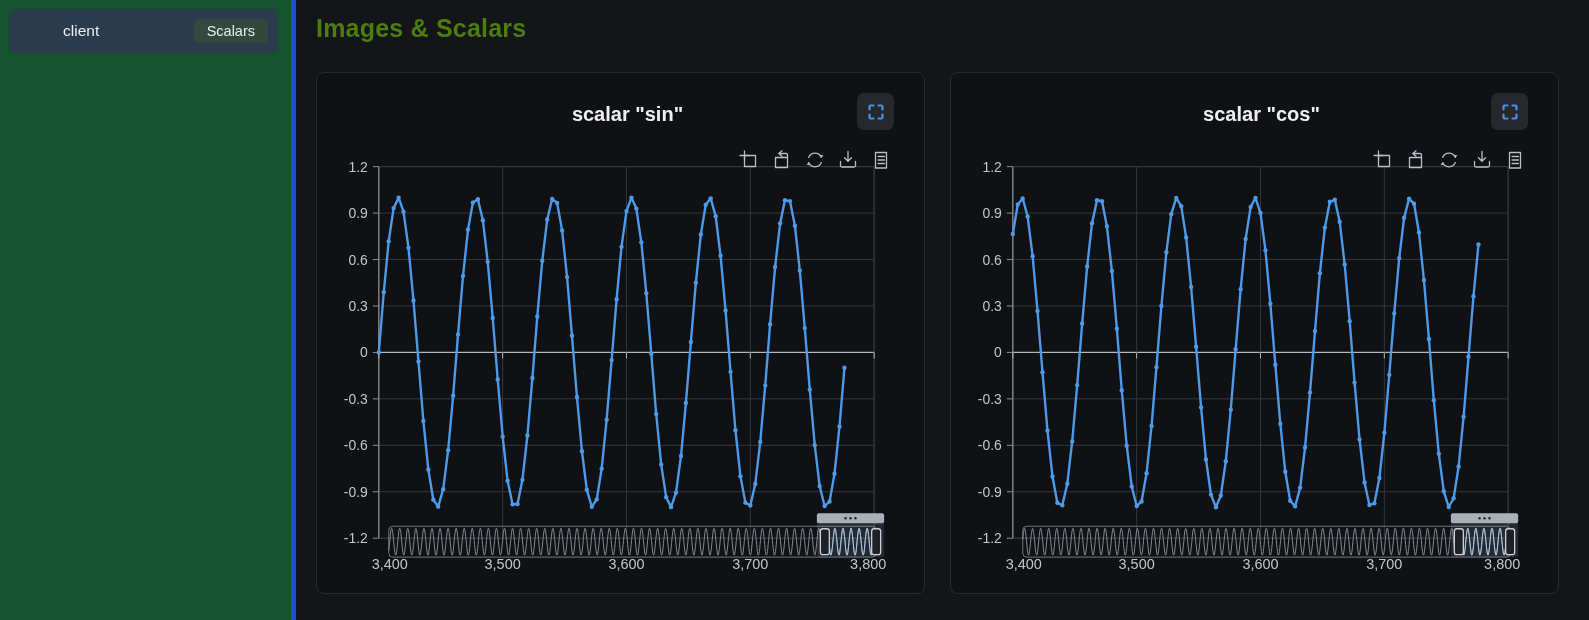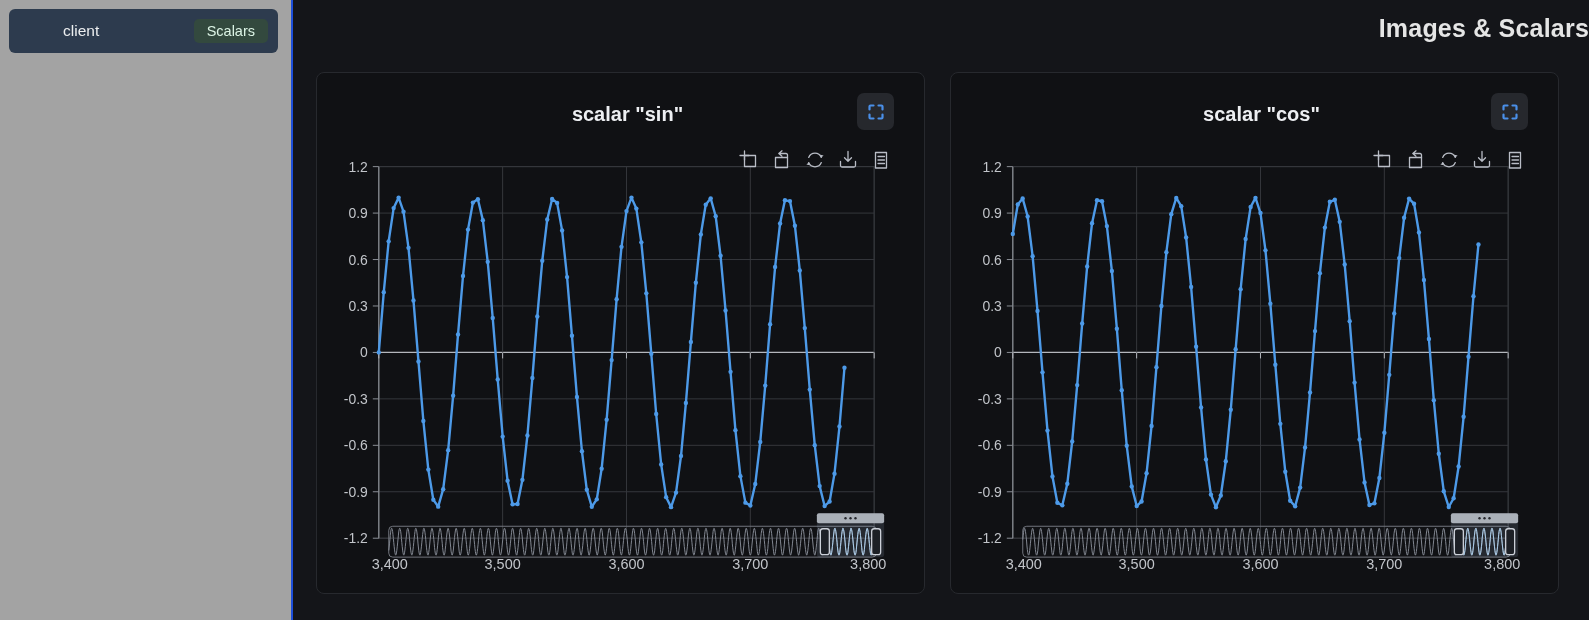--- a/index.html
+++ b/index.html
@@ -1,28 +1,28 @@
 <!DOCTYPE html>
 <html><head>
 <meta charset="utf-8">
 <style>
   html,body{margin:0;padding:0;background:#141519;width:1589px;height:620px;overflow:hidden;
     font-family:"Liberation Sans","DejaVu Sans",sans-serif;}
   .app{position:relative;width:1589px;height:620px;}
   
-  .sidebar{position:absolute;left:0;top:0;bottom:0;width:291px;background:#a3a3a3;
-    border-right:2px solid #1d4ed8;}
+  .sidebar{position:absolute;left:0;top:0;bottom:0;width:291px;background:#14532d;
+    border-right:5px solid #1d4ed8;}
   .client-item{margin:9px 13px 0 9px;height:44px;background:#2d3b4e;border-radius:6px;
     display:flex;align-items:center;padding-left:54px;padding-right:10px;cursor:pointer;}
   .client-label{color:#eceef0;font-size:15.5px;}
   .badge{margin-left:auto;background:#33493e;color:#dbf3e4;font-size:14.5px;
     padding:4px 13px;border-radius:5px;}
   
   .main{position:absolute;left:292px;right:0;top:0;bottom:0;padding:14px 0 0 24px;}
-  h1{margin:0 0 29px 0;font-size:25px;font-weight:bold;color:#e5e5e5;letter-spacing:.2px;text-align:right;}
+  h1{margin:0 0 29px 0;font-size:25px;font-weight:bold;color:#4d7c0f;letter-spacing:.2px;}
   .cards{display:flex;gap:25px;}
   .card{position:relative;width:609px;height:522px;box-sizing:border-box;
     background:#101114;border:1px solid #27292e;border-radius:8px;}
   .card-title{position:absolute;top:30px;left:62px;width:497px;text-align:center;
     font-size:20px;font-weight:bold;color:#edeff2;}
   .fs-btn{position:absolute;top:20px;right:30px;width:37px;height:37px;background:#26282d;
     border:none;border-radius:7px;display:flex;align-items:center;justify-content:center;
     cursor:pointer;padding:0;}
   .toolbar{position:absolute;top:76px;right:32px;display:flex;gap:11px;z-index:2;}
   .tool{width:22px;height:22px;display:flex;align-items:center;justify-content:center;cursor:pointer;}

